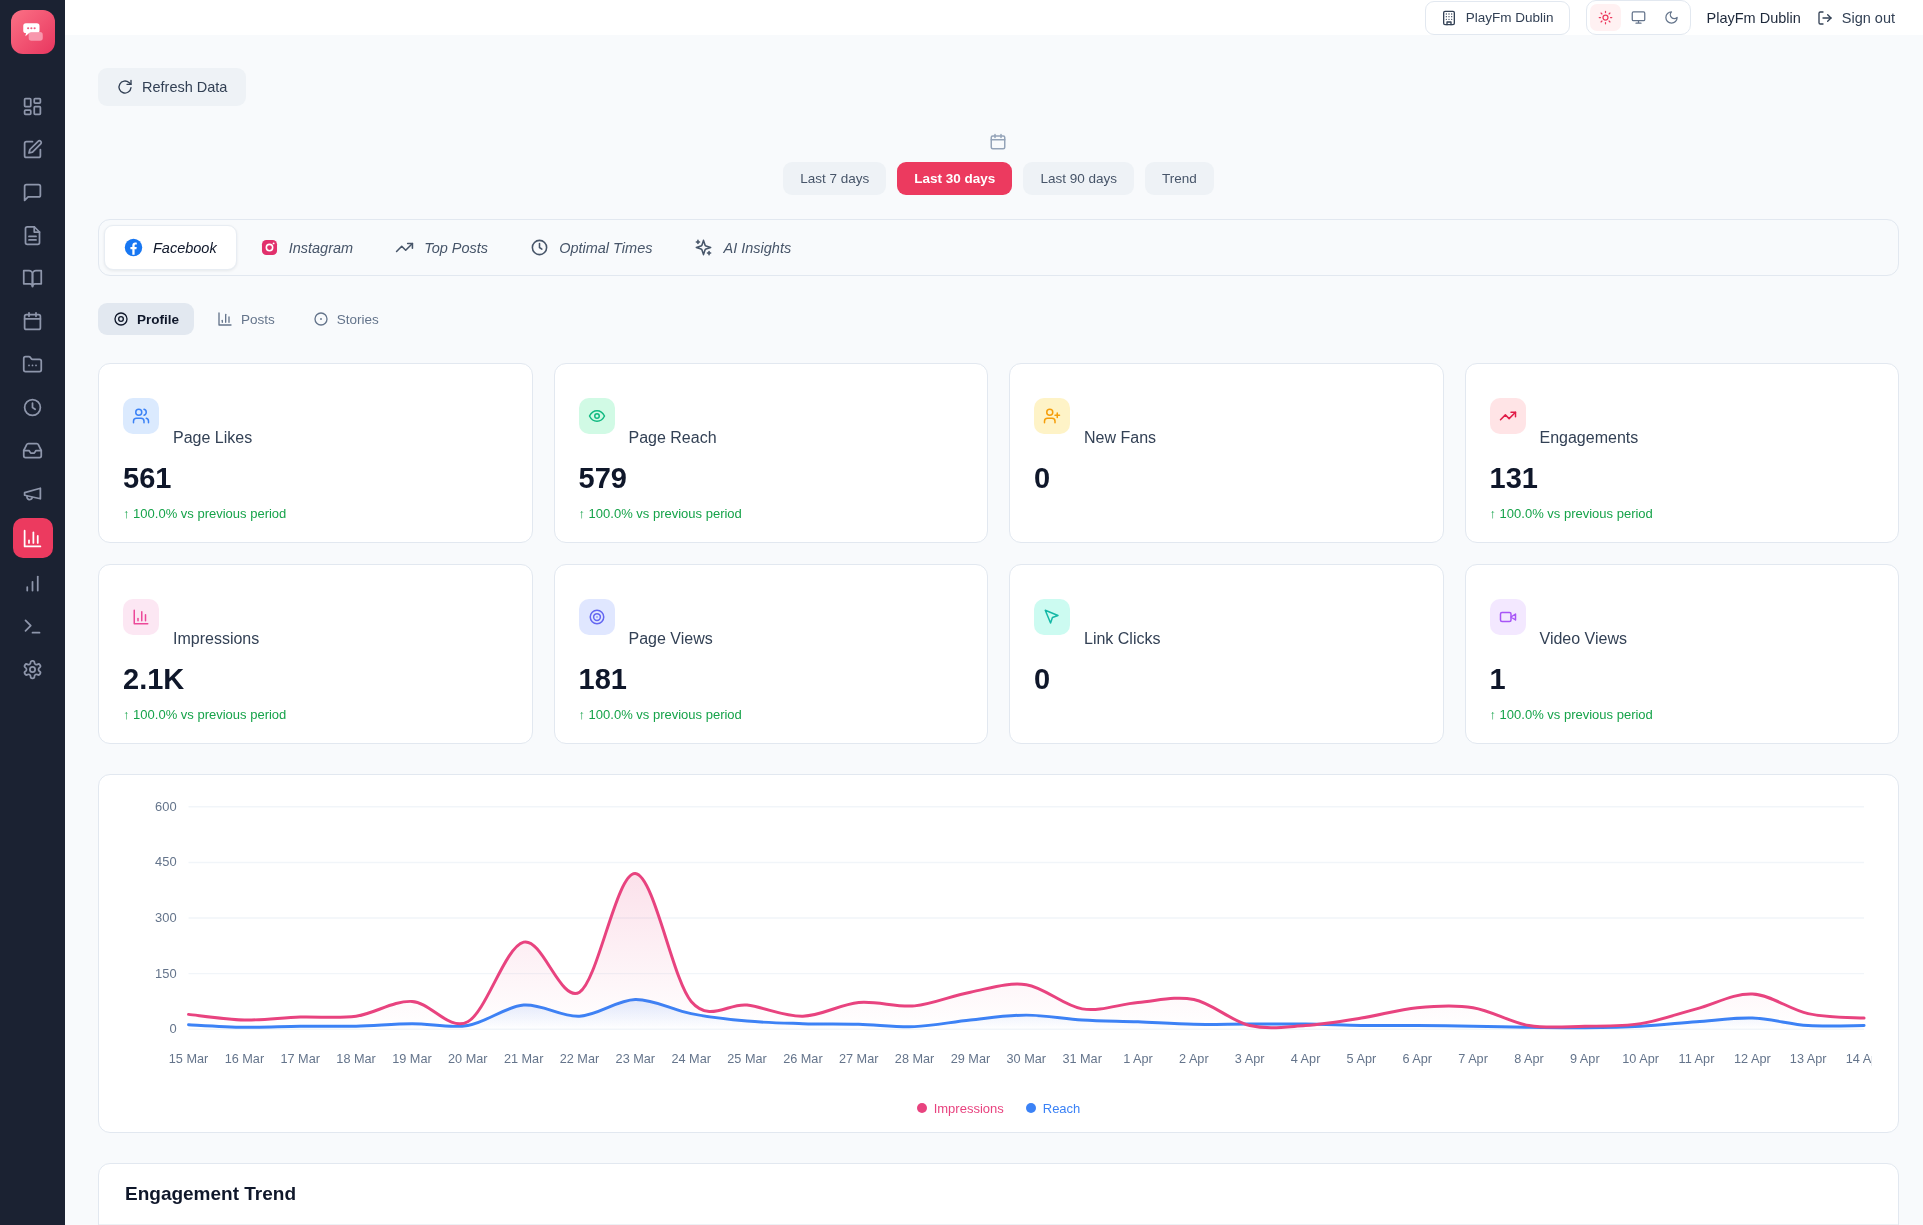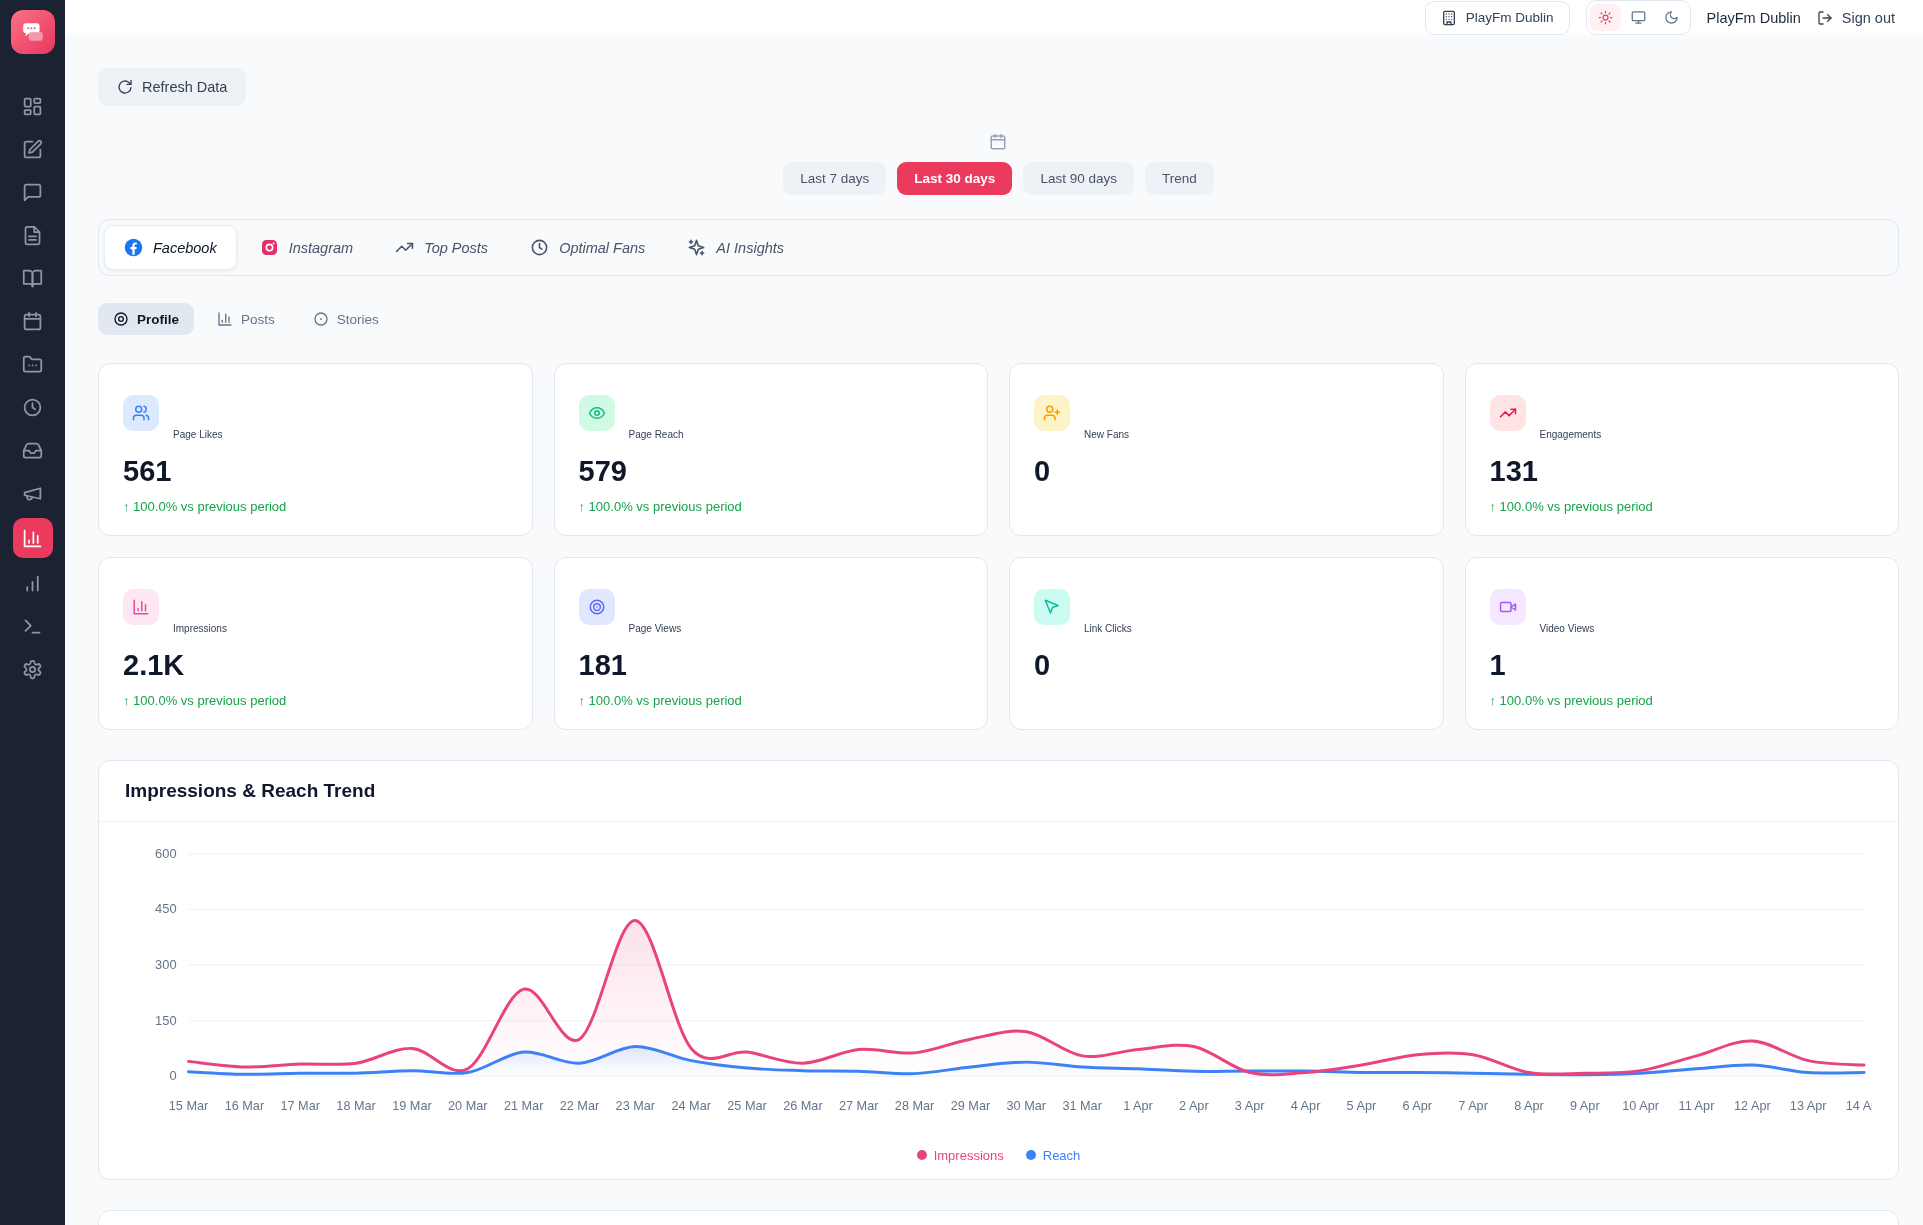--- a/index.html
+++ b/index.html
@@ -44,21 +44,21 @@
   .tab.active { background:#fff; border:1px solid #e8edf3; box-shadow:0 1px 3px rgba(15,23,42,.08); color:#0f172a; }
 
   .subtab-row { margin-top:27px; display:flex; gap:8px; }
   .subtab { display:flex; align-items:center; gap:8px; padding:8px 15px; border-radius:9px; font-size:13.5px; color:#64748b; background:transparent; border:none; font-family:inherit; cursor:pointer; }
   .subtab.active { background:#e2e8f0; color:#0f172a; font-weight:700; }
 
   .stats-grid { margin-top:28px; display:grid; grid-template-columns:repeat(4,1fr); gap:21px; }
   .stat-card { background:#fff; border:1px solid #e2e8f0; border-radius:12px; padding:21px 24px; min-height:140px; }
   .stat-head { display:flex; align-items:center; gap:14px; }
   .icon-badge { width:36px; height:36px; border-radius:10px; display:flex; align-items:center; justify-content:center; }
-  .stat-label { font-size:10px; color:#334155;margin-top:44px; }
+  .stat-label { font-size:16px; color:#334155;margin-top:44px; }
   .stat-value { font-size:29px; font-weight:700; margin-top:15px; }
   .stat-change { font-size:13px; color:#16a34a; font-weight:500; margin-top:11px; }
 
   .panel { margin-top:30px; background:#fff; border:1px solid #e2e8f0; border-radius:12px; }
   .panel-head { padding:19px 26px; border-bottom:1px solid #edf1f5; }
   .panel-title { font-size:19px; font-weight:700; }
   .panel-body { padding:14px 26px 10px; }
   .legend { display:flex; justify-content:center; gap:22px; padding:4px 0 16px; }
   .legend-item { display:flex; align-items:center; gap:7px; font-size:13px; cursor:pointer; }
   .legend-dot { width:10px; height:10px; border-radius:50%; }
@@ -308,21 +308,21 @@
           </span>
           <span>Top Posts</span>
         </button>
         <button class="tab">
           <span>
             <svg width="19" height="19" viewBox="0 0 24 24" fill="none" stroke="currentColor" stroke-width="2" stroke-linecap="round" stroke-linejoin="round">
               <circle cx="12" cy="12" r="9"></circle>
               <path d="M12 7v5l3 2"></path>
             </svg>
           </span>
-          <span>Optimal Fans</span>
+          <span>Optimal Times</span>
         </button>
         <button class="tab">
           <span>
             <svg width="19" height="19" viewBox="0 0 24 24" fill="none" stroke="currentColor" stroke-width="2" stroke-linecap="round" stroke-linejoin="round">
               <path d="m12 3-1.9 5.8a2 2 0 0 1-1.3 1.3L3 12l5.8 1.9a2 2 0 0 1 1.3 1.3L12 21l1.9-5.8a2 2 0 0 1 1.3-1.3L21 12l-5.8-1.9a2 2 0 0 1-1.3-1.3Z"></path>
               <path d="M5 3v4M3 5h4M19 17v4M17 19h4"></path>
             </svg>
           </span>
           <span>AI Insights</span>
         </button>
@@ -464,23 +464,20 @@
               </svg>
             </span>
             <span class="stat-label">Video Views</span>
           </div>
           <div class="stat-value">1</div>
           <div class="stat-change">↑ 100.0% vs previous period</div>
         </div>
       </div>
 
     <section class="panel">
-      <div class="panel-head">
-        <div class="panel-title">Impressions &amp; Reach Trend</div>
-      </div>
       <div class="panel-body" id="trend-chart">
           <svg viewBox="0 0 1760 300" style="width:100%;height:auto">
             <defs>
               <linearGradient id="g0" x1="0" y1="0" x2="0" y2="1">
                 <stop offset="0" stop-color="#e8437f" stop-opacity="0.16"></stop>
                 <stop offset="1" stop-color="#e8437f" stop-opacity="0"></stop>
               </linearGradient>
               <linearGradient id="g1" x1="0" y1="0" x2="0" y2="1">
                 <stop offset="0" stop-color="#3b82f6" stop-opacity="0.16"></stop>
                 <stop offset="1" stop-color="#3b82f6" stop-opacity="0"></stop>

